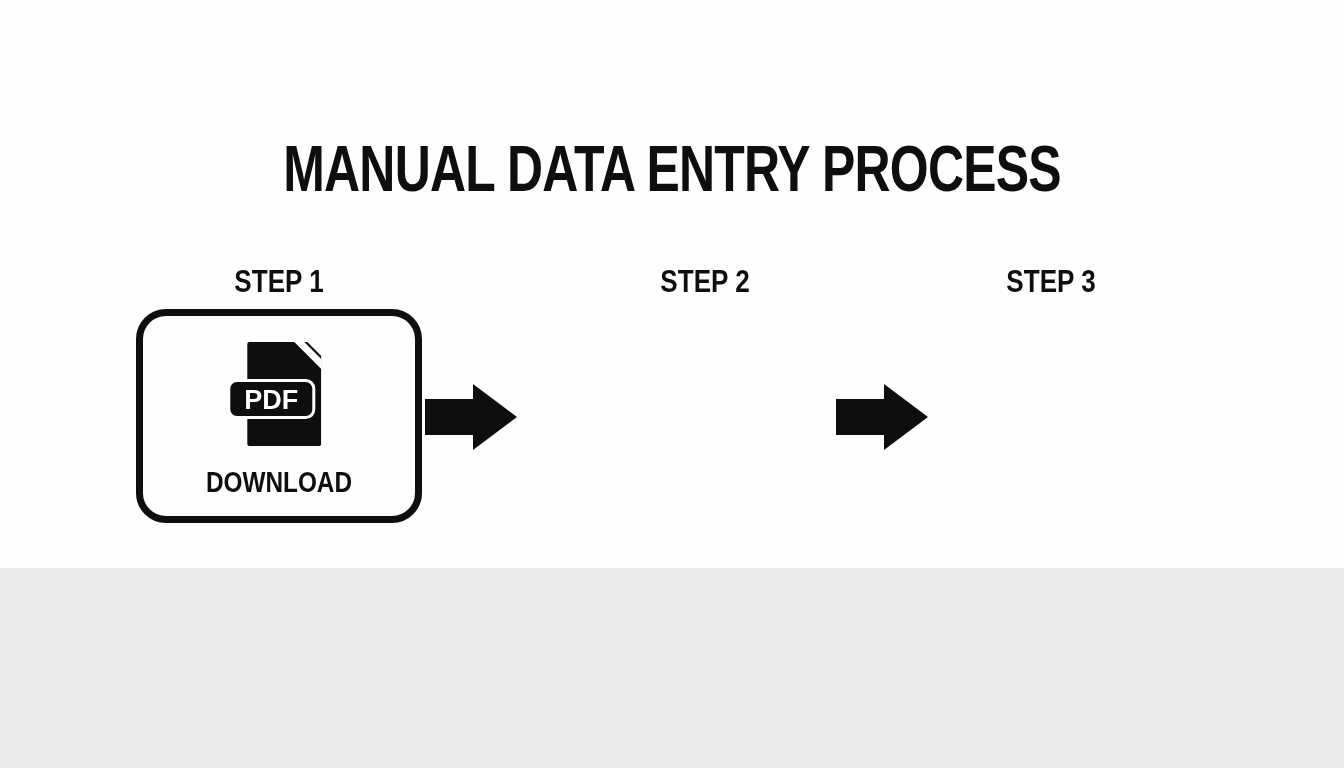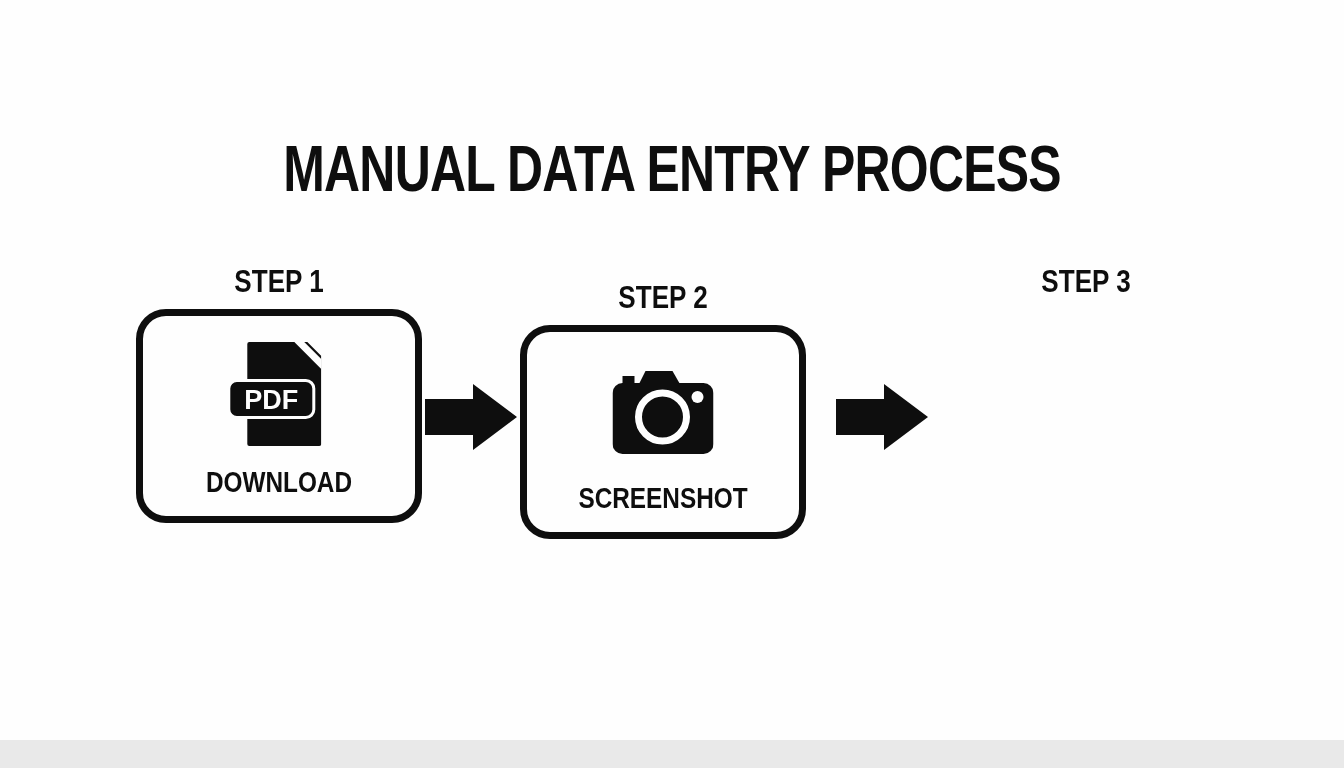--- a/index.html
+++ b/index.html
@@ -1,20 +1,20 @@
 <!DOCTYPE html>
 <html><head>
 <meta charset="utf-8">
 <style>
   * { margin: 0; padding: 0; box-sizing: border-box; }
   html, body { background: #e9e9e9; }
   .canvas {
     position: relative;
     width: 1344px;
-    height: 740px;
+    height: 568px;
     background: #fefefe;
     overflow: hidden;
     font-family: "Liberation Sans", sans-serif;
     color: #0e0e0e;
   }
   .title {
     position: absolute;
     top: 132px;
     left: 0;
     width: 100%;
@@ -25,22 +25,22 @@
     transform: scaleX(0.78);
     white-space: nowrap;
     color: #0e0e0e;
   }
   .step-col {
     position: absolute;
     top: 265px;
     width: 286px;
   }
   .step-col.c1 { left: 136px; }
-  .step-col.c2 { left: 520px; margin-top: 16px; }
-  .step-col.c3 { left: 943px; }
+  .step-col.c2 { left: 562px; }
+  .step-col.c3 { left: 908px; }
   .step-label {
     text-align: center;
     font-size: 31px;
     font-weight: bold;
     transform: scaleX(0.84);
     white-space: nowrap;
     height: 33px;
     line-height: 33px;
     margin-bottom: 11px;
     color: #0e0e0e;
@@ -114,37 +114,20 @@
   </div>
 
   <div class="flow-arrow a1">
     <svg width="92" height="66" viewBox="0 0 92 66">
       <path d="M0 15 H48 V0 L92 33 L48 66 V51 H0 Z" fill="#0e0e0e"></path>
     </svg>
   </div>
 
   <div class="step-col c2">
     <div class="step-label">STEP 2</div>
-    <div class="step-box">
-      <div class="icon-wrap icon-camera">
-        <svg width="101" height="83" viewBox="0 0 101 83">
-
-          <path d="M26 14 L33 0 H60 L68 14 Z" fill="#0e0e0e"></path>
-
-          <rect x="10" y="5" width="12" height="9" fill="#0e0e0e"></rect>
-
-          <rect x="0" y="12" width="101" height="71" rx="10" fill="#0e0e0e"></rect>
-
-          <circle cx="50" cy="46" r="24" fill="none" stroke="#fefefe" stroke-width="7"></circle>
-
-          <circle cx="85" cy="26" r="6" fill="#fefefe"></circle>
-        </svg>
-      </div>
-      <div class="box-label">SCREENSHOT</div>
-    </div>
   </div>
 
   <div class="flow-arrow a2">
     <svg width="92" height="66" viewBox="0 0 92 66">
       <path d="M0 15 H48 V0 L92 33 L48 66 V51 H0 Z" fill="#0e0e0e"></path>
     </svg>
   </div>
 
   <div class="step-col c3">
     <div class="step-label">STEP 3</div>

